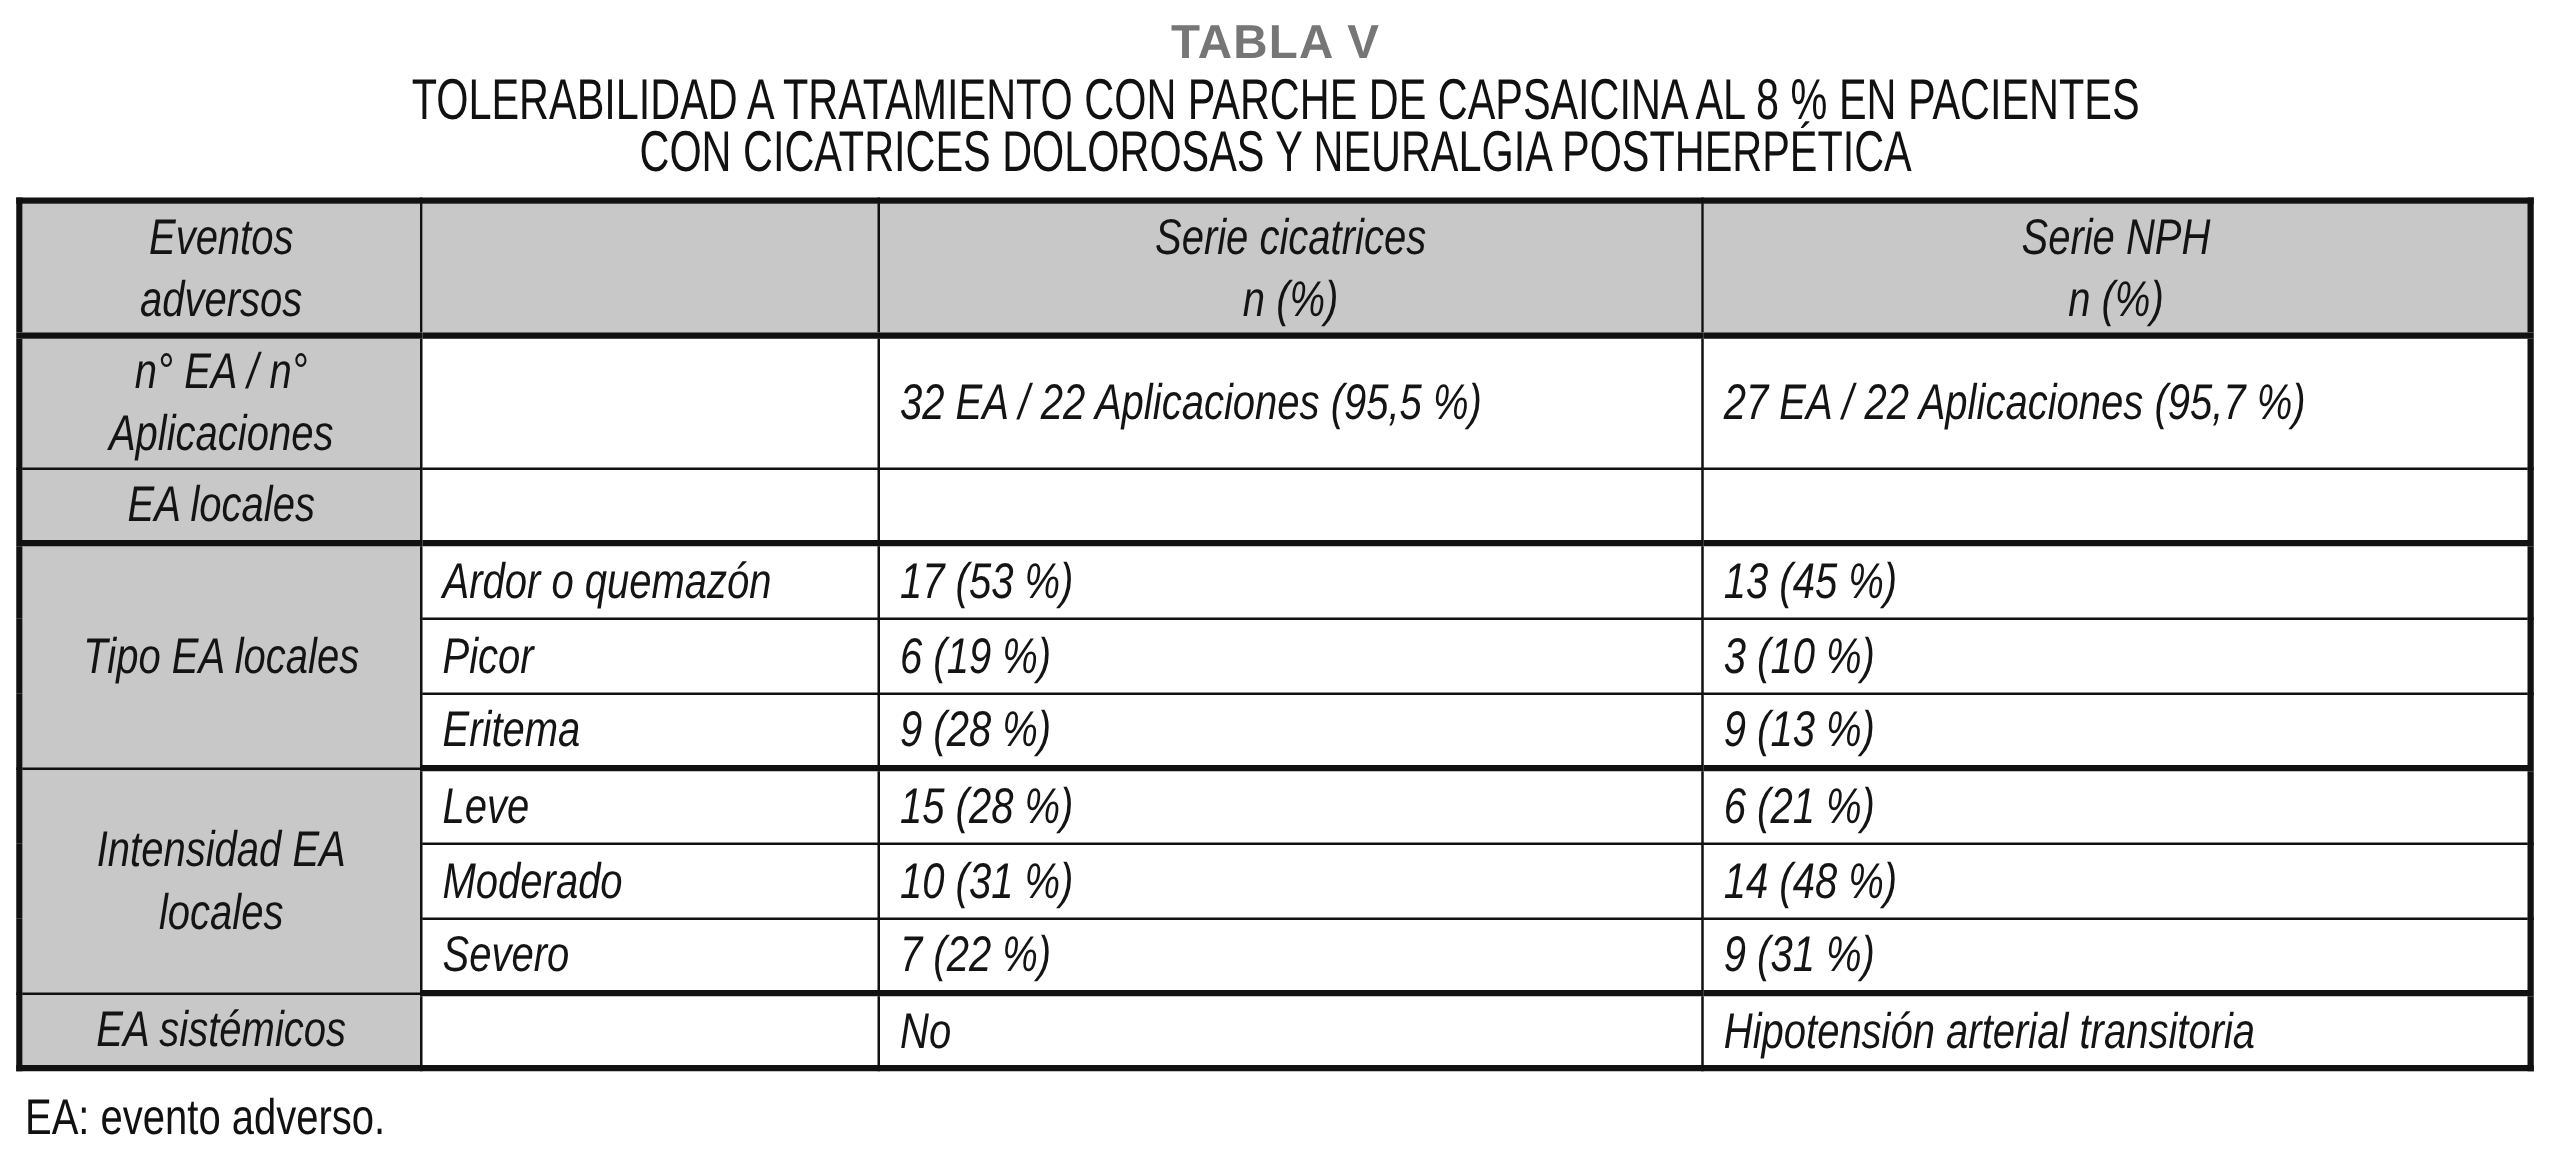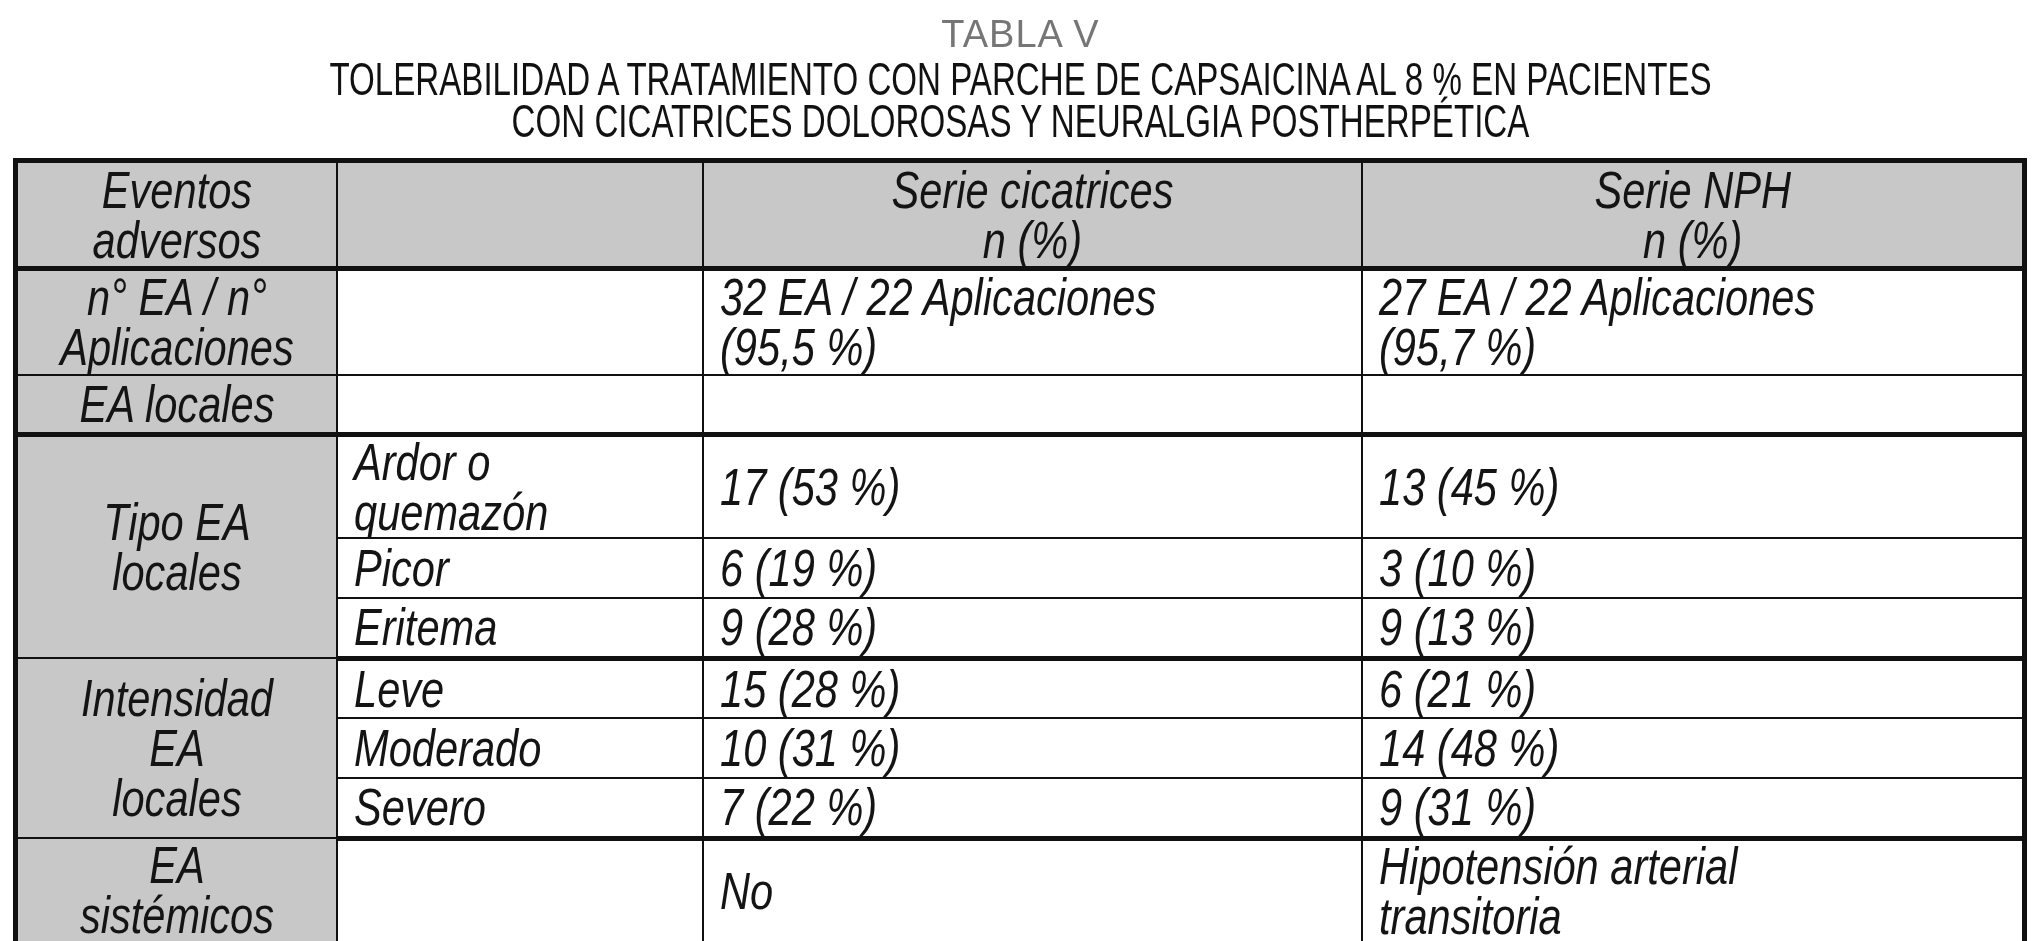--- a/index.html
+++ b/index.html
@@ -11,21 +11,21 @@
     font-family: "Liberation Sans", "DejaVu Sans", sans-serif;
     color: #141414;
     overflow: hidden;
   }
   .page { position: relative; width: 2041px; height: 941px; }
 
   
   .titleblock { padding-top: 10px; text-align: center; }
   .tnum {
     font-size: 38px;
-    font-weight: 400;
+    font-weight: 700;
     color: #767676;
     line-height: 48px;
     letter-spacing: 1px;
   }
   .tline {
     font-size: 46px;
     font-weight: 400;
     color: #111111;
     line-height: 42px;
     transform: scaleX(0.72);
@@ -36,21 +36,21 @@
   
   table.tol {
     border-collapse: collapse;
     table-layout: fixed;
     width: 2014px;
     margin: 16px 0 0 13px;
     border: 5px solid #111111;
   }
   table.tol td {
     border: 2px solid #111111;
-    font-size: 52px;
+    font-size: 40px;
     vertical-align: middle;
     padding: 0;
     overflow: hidden;
   }
   
   td.g {
     background: #c8c8c8;
     font-style: italic;
     text-align: center;
   }

